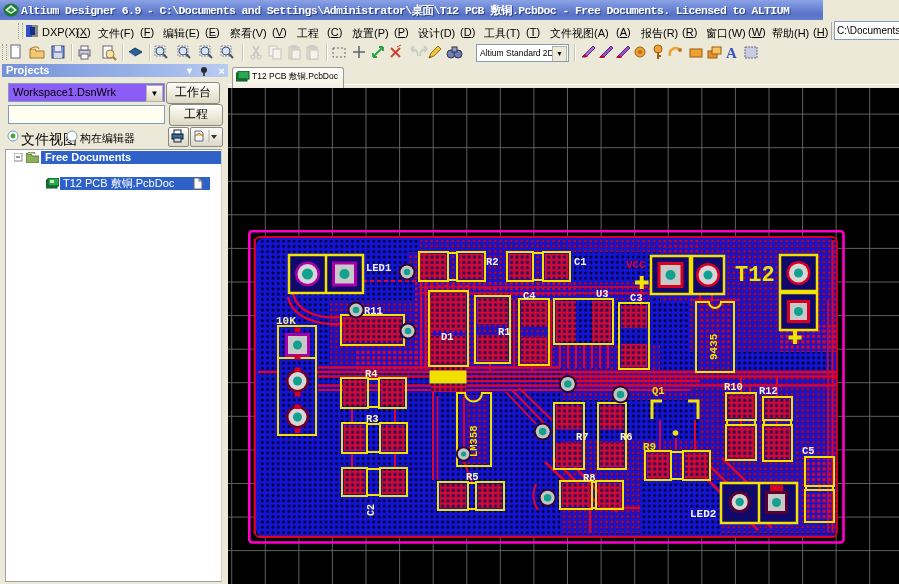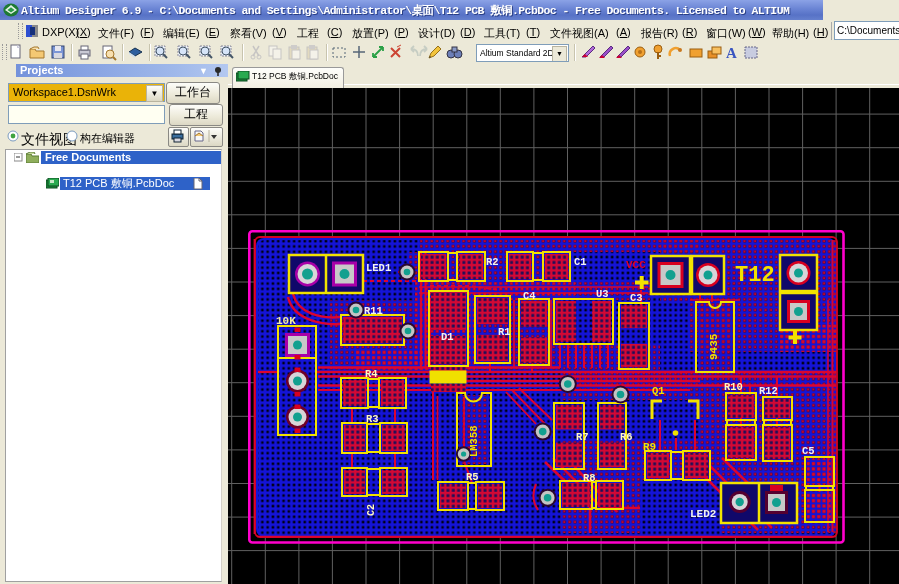--- a/index.html
+++ b/index.html
@@ -8,24 +8,24 @@
 .titlebar{left:0;top:0;width:823px;height:20px;
  background:linear-gradient(#8BA2E6,#6A84D4 45%,#5772C6 75%,#6580CE);}
 .titletxt{left:21px;top:3px;color:#fff;font-family:"Liberation Mono",monospace;
  font-weight:bold;font-size:11.5px;letter-spacing:-0.6px;white-space:nowrap;
  text-shadow:1px 1px 0 #2a3f86;}
 .menubar{left:16px;top:20px;width:899px;height:22px;background:#ECE9D8;
  border-bottom:4px solid #4d7c0f;}
 .menuitem{position:absolute;top:6px;font-size:11px;color:#000;white-space:nowrap;}
 .toolbar{left:0;top:42px;width:899px;height:21px;background:#ECE9D8;}
 .panel{left:0;top:63px;width:228px;height:521px;background:#ECE9D8;}
-.phead{left:16px;top:1px;width:222px;height:13px;
+.phead{left:2px;top:1px;width:222px;height:13px;
  background:linear-gradient(90deg,#7492DB,#9FB8EA 70%,#B9CCF2);
  color:#fff;font-weight:bold;font-size:11px;padding:0 0 0 4px;line-height:13px;}
-.combo{left:8px;top:20px;width:157px;height:19px;background:#eab308;
+.combo{left:8px;top:20px;width:157px;height:19px;background:#8b5cf6;
  border:1px solid #7F9DB9;font-size:11px;line-height:17px;padding-left:4px;box-sizing:border-box;}
 .btn{width:52px;height:20px;background:linear-gradient(#FDFDFA,#ECE9D8 60%,#DCD8C4);
  border:1px solid #8A8984;border-radius:3px;font-size:12px;color:#000;
  text-align:center;line-height:18px;}
 .tree{left:5px;top:86px;width:217px;height:433px;background:#fff;
  border:1px solid #A0A0A0;border-right-color:#D4D0C8;box-sizing:border-box;}
 .trow{position:absolute;height:22px;font-size:11px;line-height:13px;white-space:nowrap;}
 .tabbar{left:228px;top:63px;width:671px;height:25px;background:#ECE9D8;}
 .tab{left:4px;top:4px;width:110px;height:20px;background:linear-gradient(#FEFEFB,#F2EFE2);
  border:1px solid #999;border-bottom:none;border-radius:3px 3px 0 0;

